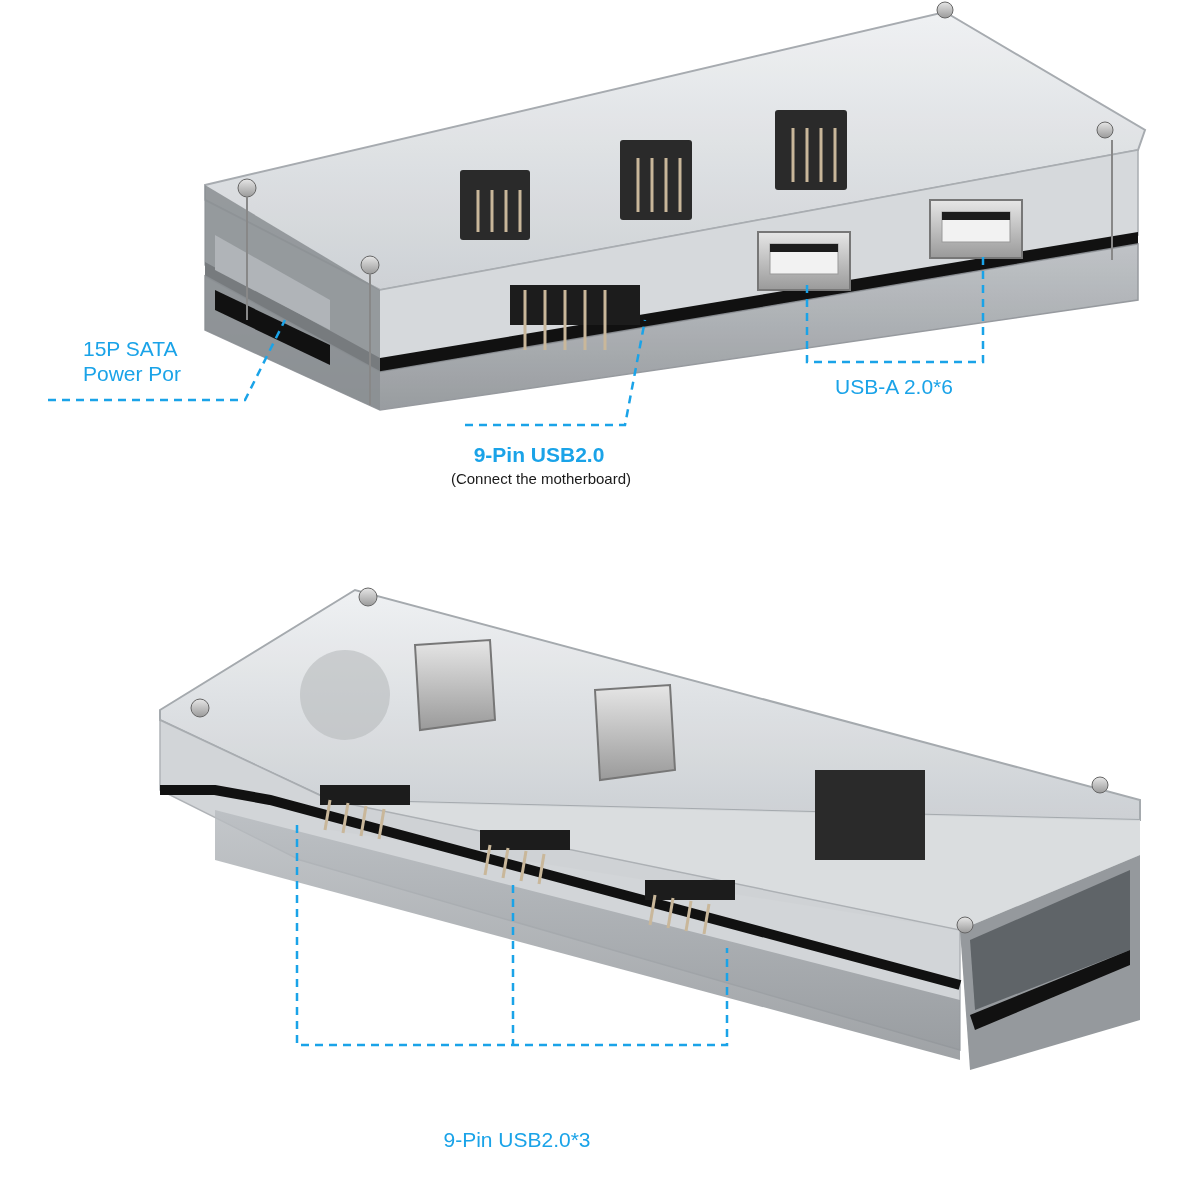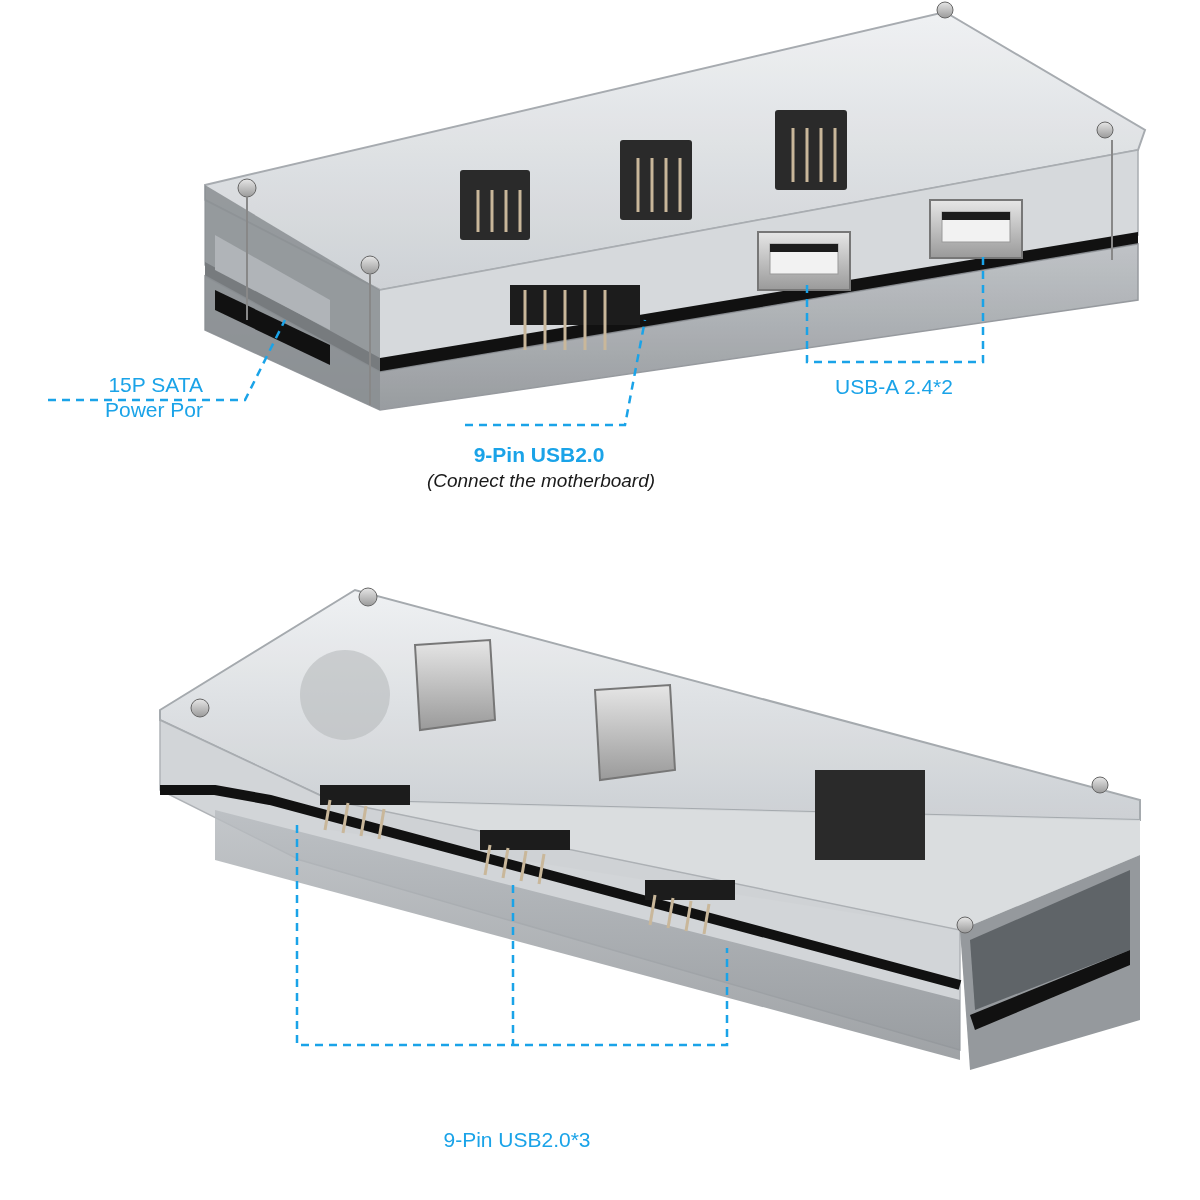--- a/index.html
+++ b/index.html
@@ -2,21 +2,21 @@
 <html><head>
   <meta charset="utf-8">
   <style>
     html, body { margin: 0; padding: 0; background: #ffffff; }
     body { width: 1200px; height: 1200px; position: relative; overflow: hidden;
            font-family: "Liberation Sans", sans-serif; }
     .stage { position: absolute; left: 0; top: 0; width: 1200px; height: 1200px; }
     svg.art { position: absolute; left: 0; top: 0; }
     .label { position: absolute; white-space: nowrap; line-height: 1.2; }
     .label.blue { color: #1aa3e8; font-size: 21px; }
-    .label.dark { color: #1a1a1a; font-size: 19px; font-style: italic; }
+    .label.dark { color: #1a1a1a; font-size: 15px; }
     .label.center { text-align: center; transform: translateX(-50%); }
   </style>
 </head>
 <body>
 
 <div class="stage">
 
   <svg class="art" width="1200" height="1200" viewBox="0 0 1200 1200">
     <defs>
       <linearGradient id="acrylTop" x1="0" y1="0" x2="0" y2="1">
@@ -152,25 +152,25 @@
 
       <polyline points="465,425 625,425 645,320"></polyline>
 
       <polyline points="807,285 807,362 983,362 983,253"></polyline>
 
       <polyline points="297,825 297,1045 727,1045 727,948"></polyline>
       <line x1="513" y1="885" x2="513" y2="1045"></line>
     </g>
   </svg>
 
-  <div class="label blue" style="left:89px; top:336px; text-align:right; width:114px;margin-top:36px;">
+  <div class="label blue" style="left:83px; top:336px; text-align:left; width:114px;">
     <div>15P SATA</div>
     <div>Power Por</div>
   </div>
 
   <div class="label blue center" style="left:539px; top:442px;font-weight:bold;">9-Pin USB2.0</div>
   <div class="label dark center" style="left:541px; top:470px;">(Connect the motherboard)</div>
 
-  <div class="label blue center" style="left:894px; top:374px;">USB-A 2.4*2</div>
+  <div class="label blue center" style="left:894px; top:374px;">USB-A 2.0*6</div>
 
   <div class="label blue center" style="left:517px; top:1127px;">9-Pin USB2.0*3</div>
 
 </div>
 
 </body></html>

